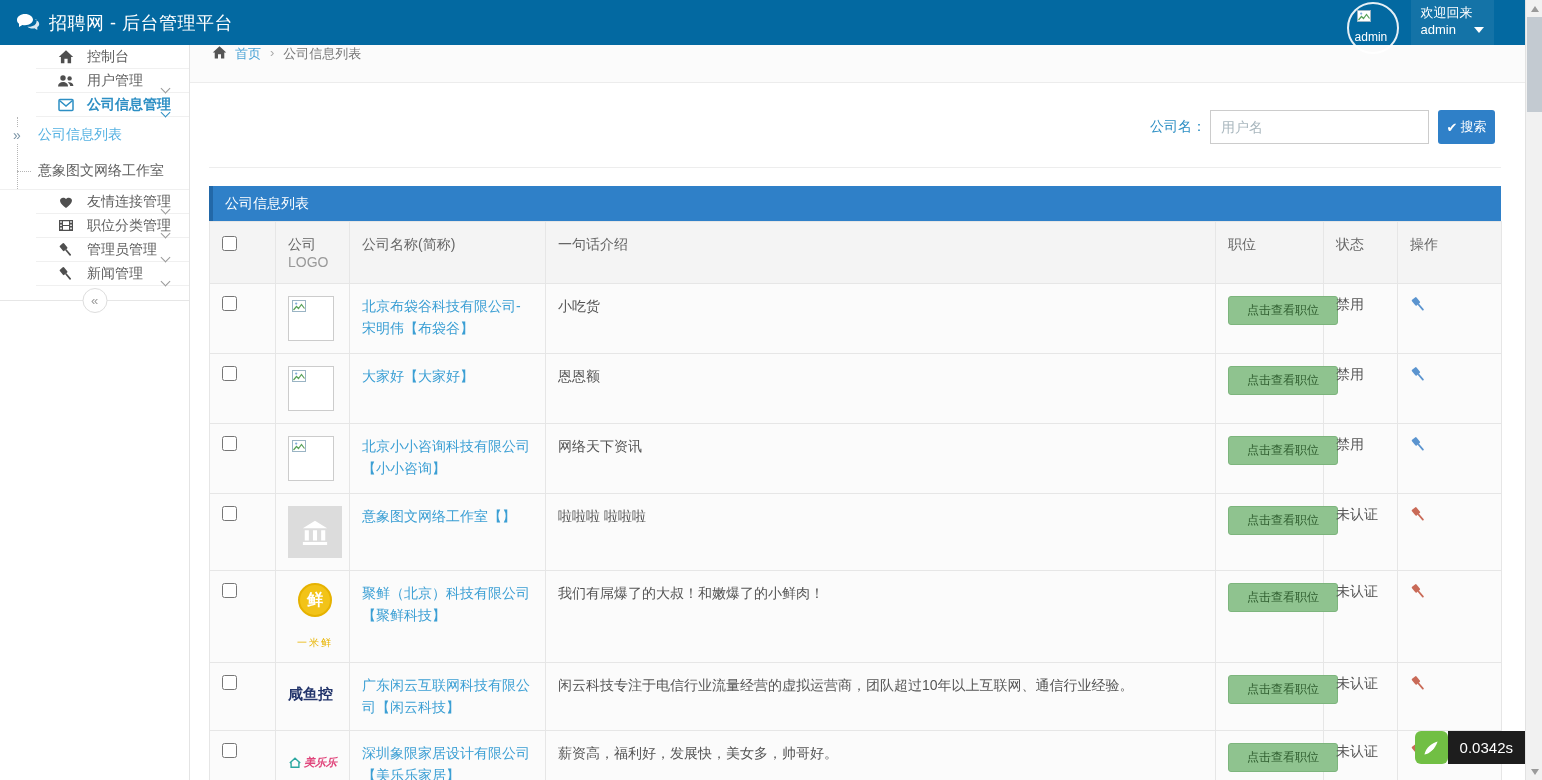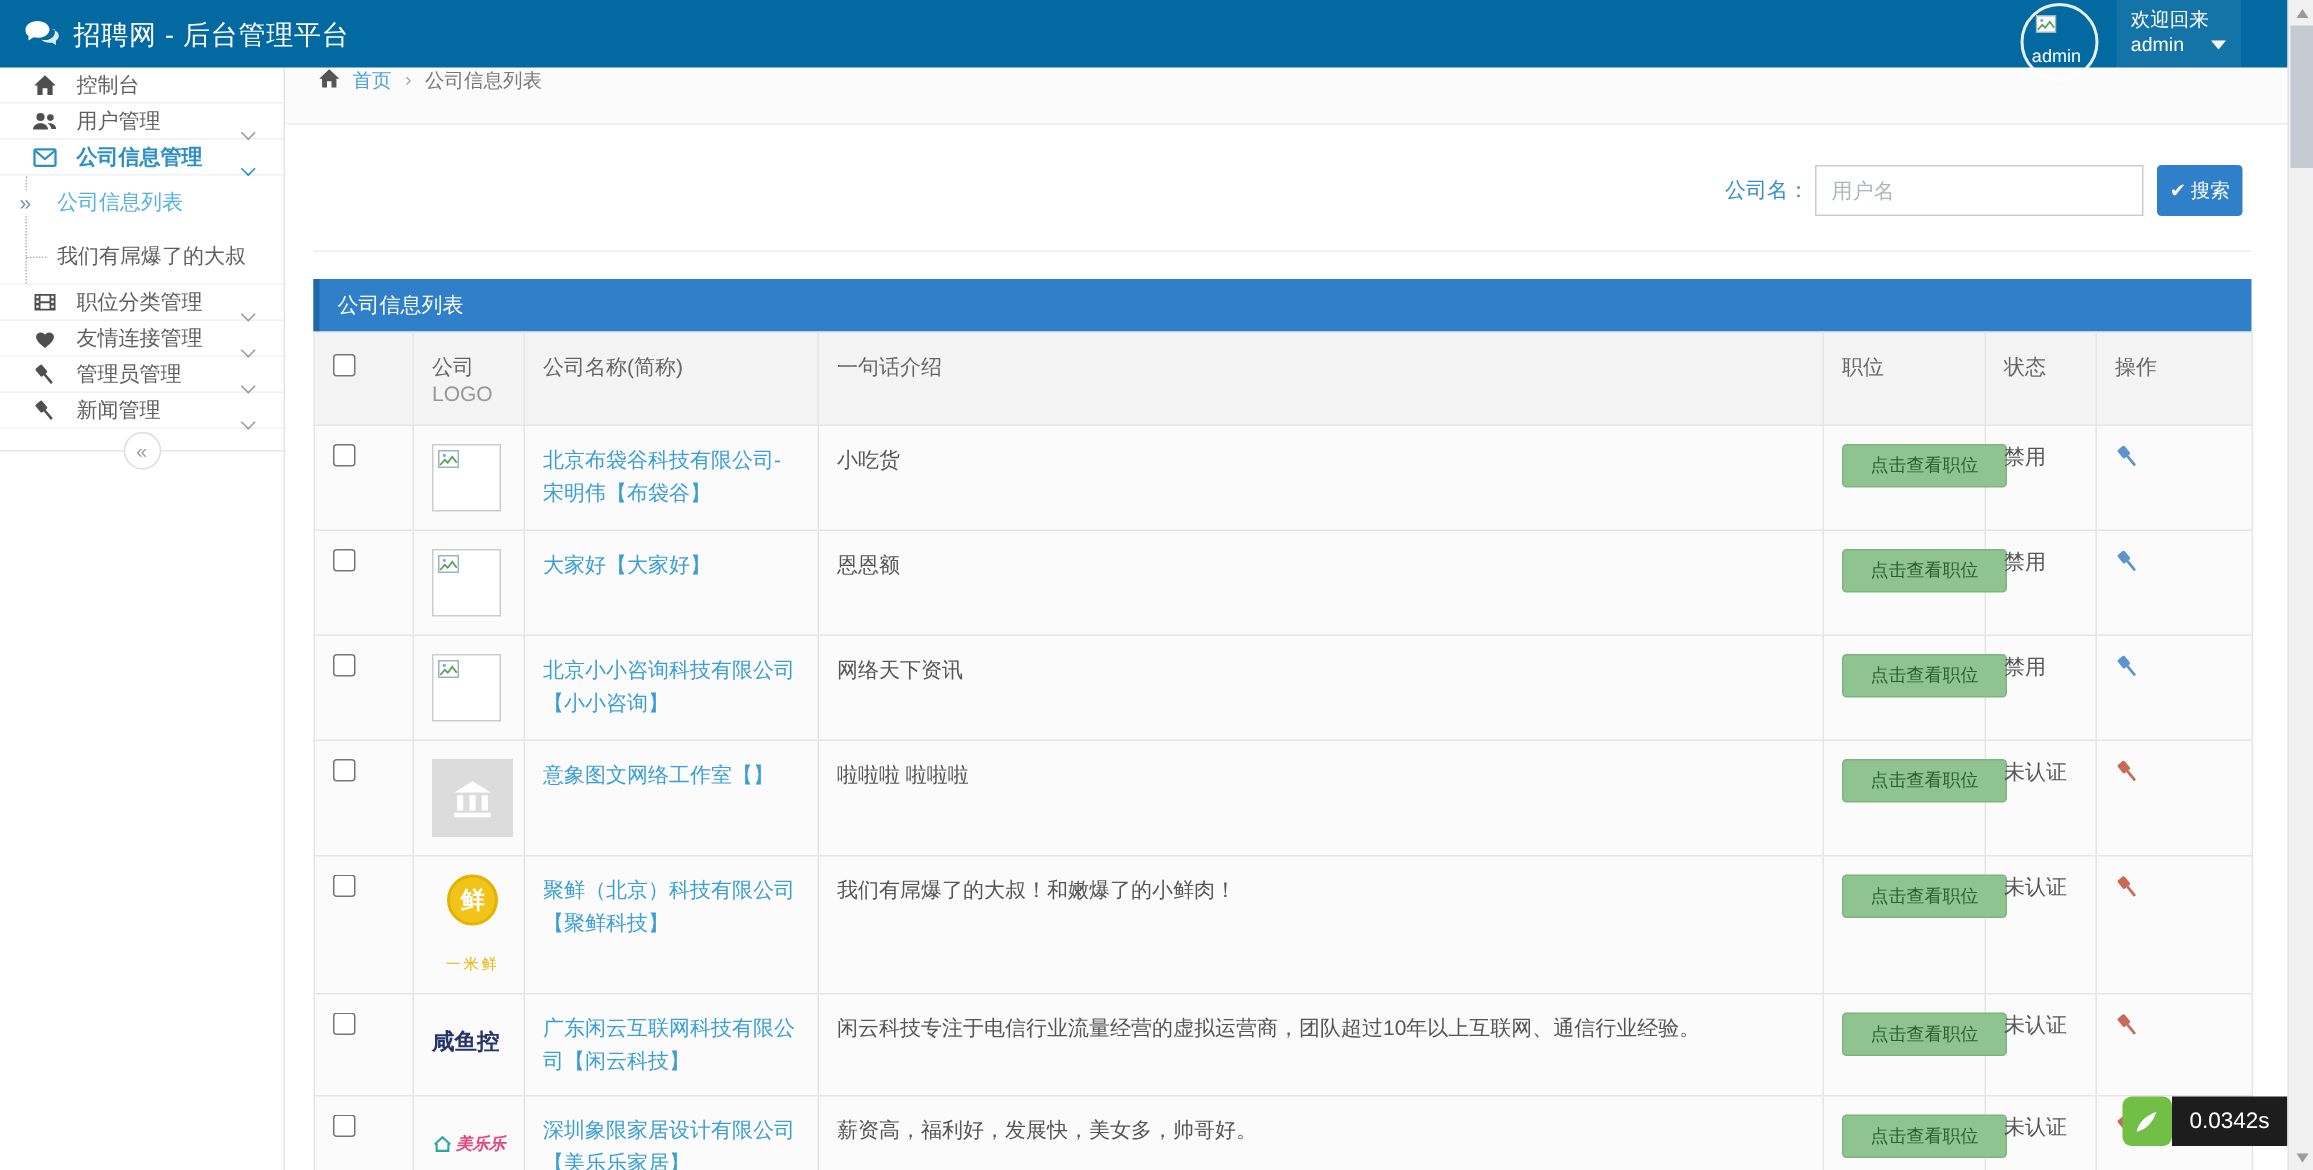--- a/index.html
+++ b/index.html
@@ -26,21 +26,21 @@
   .scrollbar { position:absolute; right:0; top:0; width:17px; height:780px; background:#f1f1f1; border-left:1px solid #e2e2e2; z-index:40; }
   .sb-btn { position:absolute; left:0; width:17px; height:17px; display:flex; align-items:center; justify-content:center; }
   .sb-up { top:0; } .sb-down { bottom:0; }
   .tri-up { width:0;height:0;border-left:4px solid transparent;border-right:4px solid transparent;border-bottom:6px solid #9a9a9a; }
   .tri-dn { width:0;height:0;border-left:4px solid transparent;border-right:4px solid transparent;border-top:6px solid #9a9a9a; }
   .sb-thumb { position:absolute; left:1px; top:17px; width:15px; height:95px; background:#c3cad1; }
 
   
   .sidebar { position:absolute; left:0; top:45px; width:190px; height:735px; background:#fff; border-right:1px solid #e4e4e4; z-index:10; }
   .side-item { position:relative; height:24px; display:flex; align-items:center; padding-left:21px; border-bottom:1px solid #f0f0f0;
-               color:#5f5f5f; font-size:14px; cursor:pointer; }
+               color:#5f5f5f; font-size:14px; cursor:pointer;margin-left:36px; }
   .side-item .sicon { width:17px; display:inline-flex; justify-content:center; margin-right:13px; color:#4f4f4f; }
   .side-item.active, .side-item.active .sicon { color:#2d8fc4; }
   .chev { position:absolute; right:20px; top:16px; width:7px; height:7px; border-right:1.5px solid #9a9a9a; border-bottom:1.5px solid #9a9a9a; transform:rotate(45deg); }
   .side-item.active .chev { border-color:#2d8fc4; }
   .submenu { position:relative; border-bottom:1px solid #f0f0f0; }
   .submenu::before { content:""; position:absolute; left:17px; top:0; bottom:0; border-left:1px dotted #b5b5b5; }
   .sub-item { position:relative; height:36px; display:flex; align-items:center; padding-left:38px; font-size:14px; color:#5f5f5f; cursor:pointer; }
   .sub-item .marker { position:absolute; left:13px; color:#7a93a5; font-size:14px; background:#fff; }
   .sub-item.active { color:#54b1e2; }
   .sub-item .dot-link { position:absolute; left:17px; top:18px; width:14px; border-top:1px dotted #b5b5b5; }
@@ -170,39 +170,39 @@
       <span style="font-weight:bold;">公司信息管理</span>
       <span class="chev"></span>
     </div>
     <div class="submenu">
       <div class="sub-item active">
         <span class="marker">»</span>
         <span>公司信息列表</span>
       </div>
       <div class="sub-item">
         <span class="dot-link"></span>
-        <span>我们有屌爆了的大叔</span>
-      </div>
+        <span>意象图文网络工作室</span>
+      </div>
+    </div>
+    <div class="side-item">
+      <span class="sicon">
+        <svg width="16" height="15" viewBox="0 0 16 15" fill="currentColor">
+            <path d="M8 14 C2.2 9.6 1 6.6 2.8 4.7 4.3 3.1 6.7 3.4 8 5.1 9.3 3.4 11.7 3.1 13.2 4.7 15 6.6 13.8 9.6 8 14z"></path>
+          </svg>
+      </span>
+      <span>友情连接管理</span>
+      <span class="chev"></span>
     </div>
     <div class="side-item">
       <span class="sicon">
         <svg width="16" height="15" viewBox="0 0 16 15" fill="currentColor">
             <path d="M1 2h14v11H1zM2.2 3.2h1.6v1.6H2.2zm0 3.2h1.6V8H2.2zm0 3.2h1.6v1.6H2.2zm10-6.4h1.6v1.6h-1.6zm0 3.2h1.6V8h-1.6zm0 3.2h1.6v1.6h-1.6zM5 3.2h6v3.7H5zm0 4.9h6v3.7H5z" fill-rule="evenodd"></path>
           </svg>
       </span>
       <span>职位分类管理</span>
-      <span class="chev"></span>
-    </div>
-    <div class="side-item">
-      <span class="sicon">
-        <svg width="16" height="15" viewBox="0 0 16 15" fill="currentColor">
-            <path d="M8 14 C2.2 9.6 1 6.6 2.8 4.7 4.3 3.1 6.7 3.4 8 5.1 9.3 3.4 11.7 3.1 13.2 4.7 15 6.6 13.8 9.6 8 14z"></path>
-          </svg>
-      </span>
-      <span>友情连接管理</span>
       <span class="chev"></span>
     </div>
     <div class="side-item">
       <span class="sicon">
         <svg width="16" height="16" viewBox="0 0 16 16" fill="currentColor">
             <g transform="rotate(-40 8 8)">
               <rect x="5.2" y="0.8" width="5.6" height="6.8" rx="1"></rect>
               <rect x="7.2" y="7.2" width="1.7" height="8" rx="0.8"></rect>
             </g>
           </svg>

